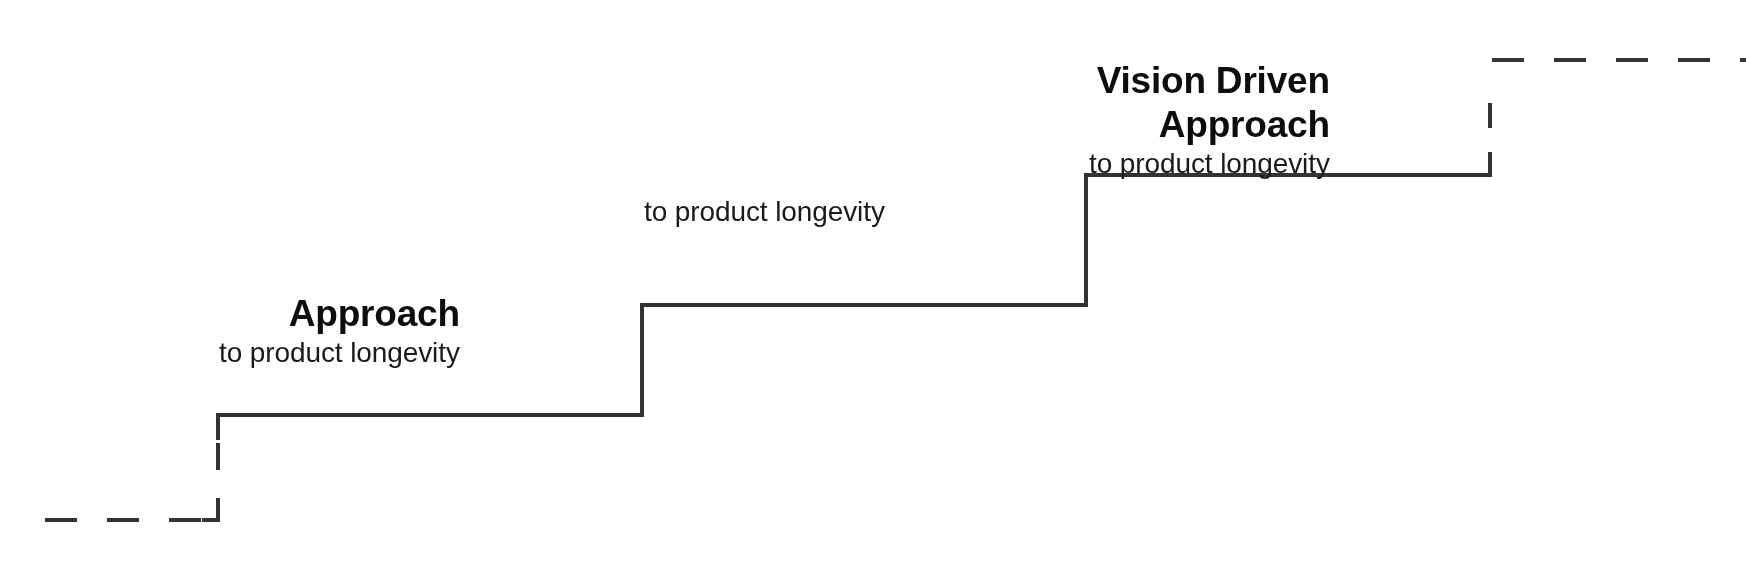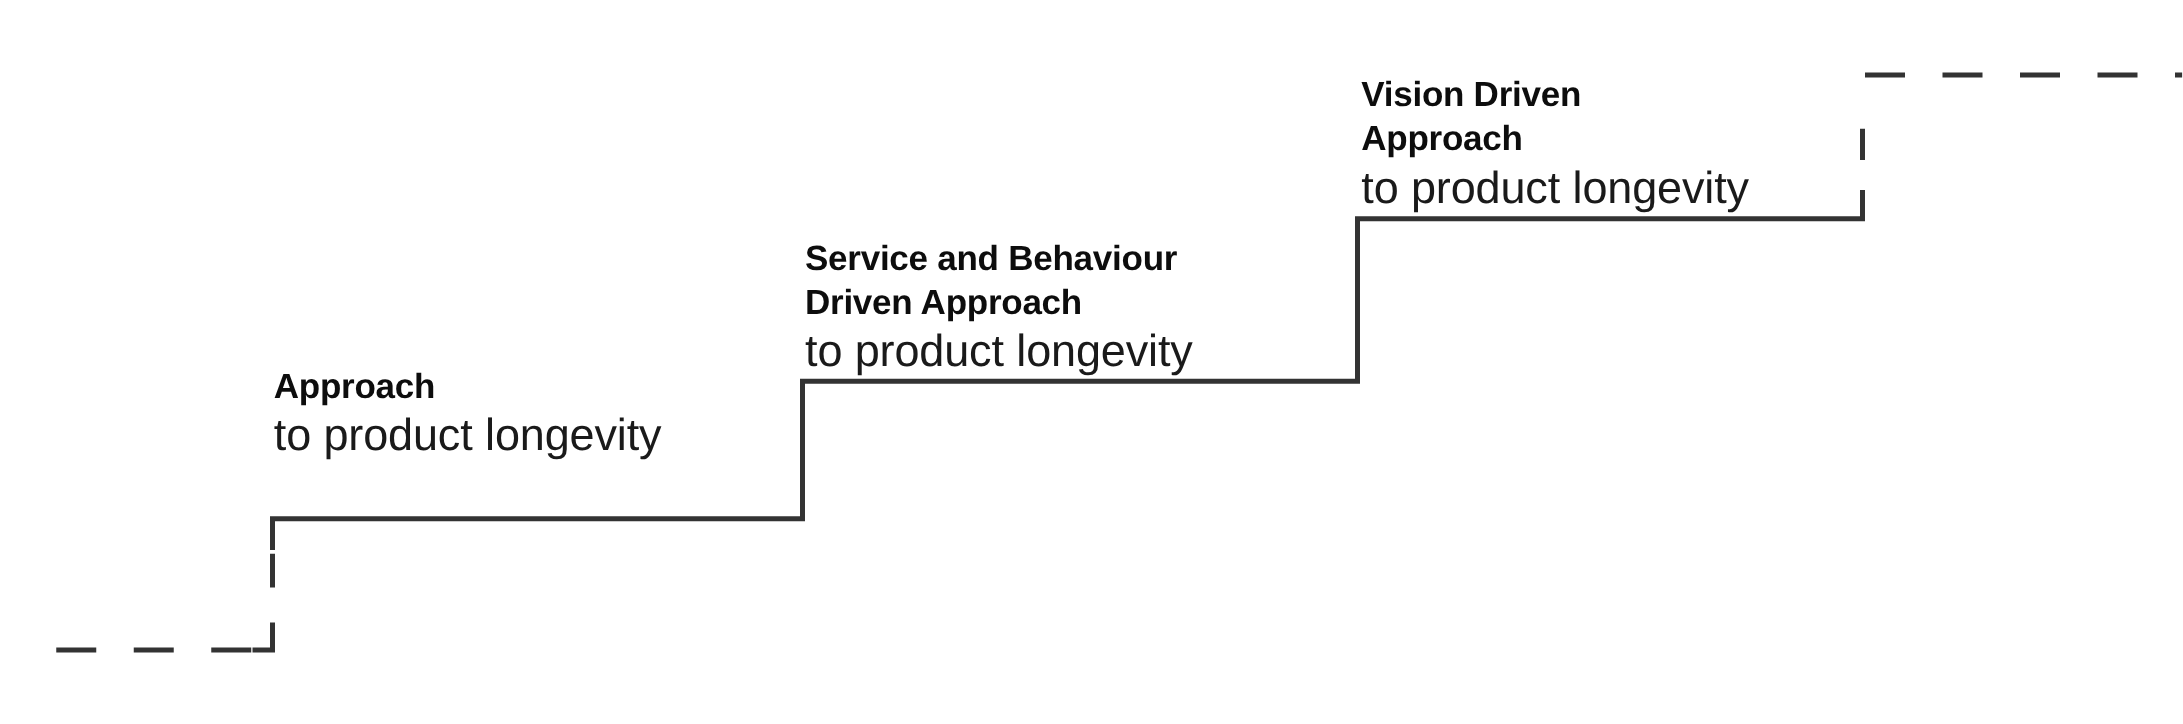--- a/index.html
+++ b/index.html
@@ -25,31 +25,32 @@
     width: 1746px;
     height: 579px;
   }
   .step-label {
     position: absolute;
     color: #000000;
     line-height: 1.0;
     white-space: nowrap;
   }
   .step-title {
-    font-size: 28px;
+    font-size: 37px;
     font-weight: 700;
     letter-spacing: -0.2px;
     color: #0d0d0d;
+    text-align: right;
   }
   .step-title .tline {
     display: block;
     margin-bottom: 7px;
   }
   .step-sub {
-    font-size: 36px;
+    font-size: 28px;
     font-weight: 400;
     color: #1a1a1a;
     letter-spacing: -0.1px;
     margin-top: 5px;
     display: block;
   }
   
   #label-step-1 { left: 219px; top: 295px; }
   #label-step-2 { left: 644px; top: 193px; }
   #label-step-3 { left: 1089px; top: 62px; }
@@ -82,24 +83,20 @@
   </svg>
 
   <div class="step-label" id="label-step-1">
     <div class="step-title">
       <span class="tline">Approach</span>
     </div>
     <span class="step-sub">to product longevity</span>
   </div>
 
   <div class="step-label" id="label-step-2">
-    <div class="step-title">
-      <span class="tline">Service and Behaviour</span>
-      <span class="tline">Driven Approach</span>
-    </div>
     <span class="step-sub">to product longevity</span>
   </div>
 
   <div class="step-label" id="label-step-3">
     <div class="step-title">
       <span class="tline">Vision Driven</span>
       <span class="tline">Approach</span>
     </div>
     <span class="step-sub">to product longevity</span>
   </div>

